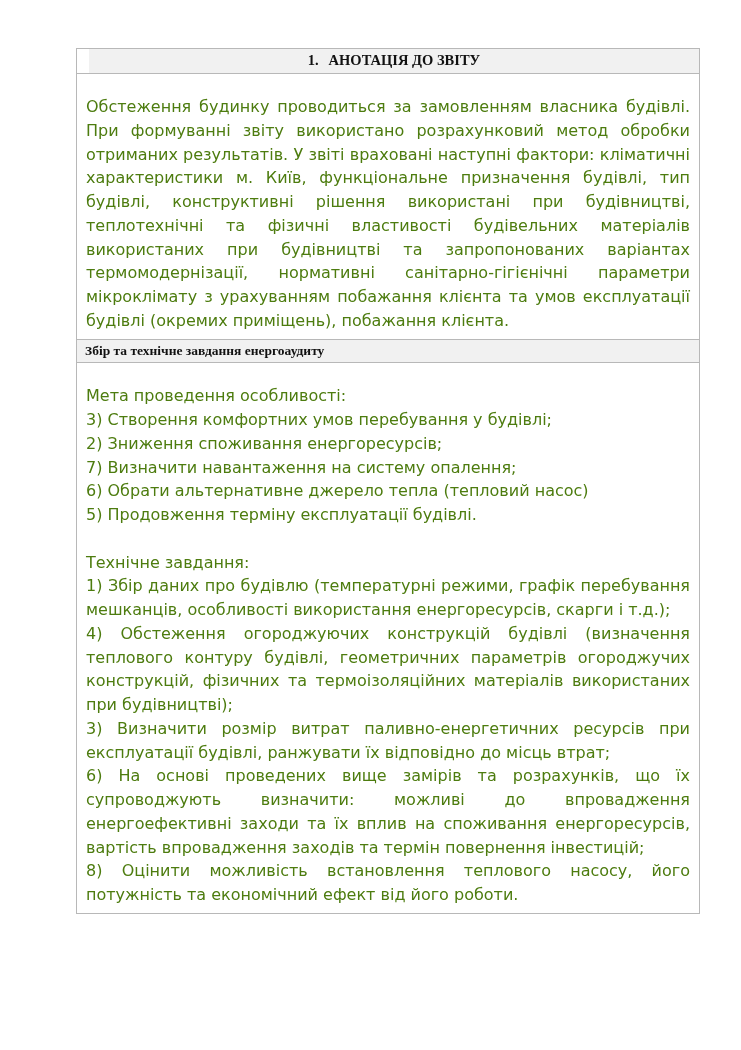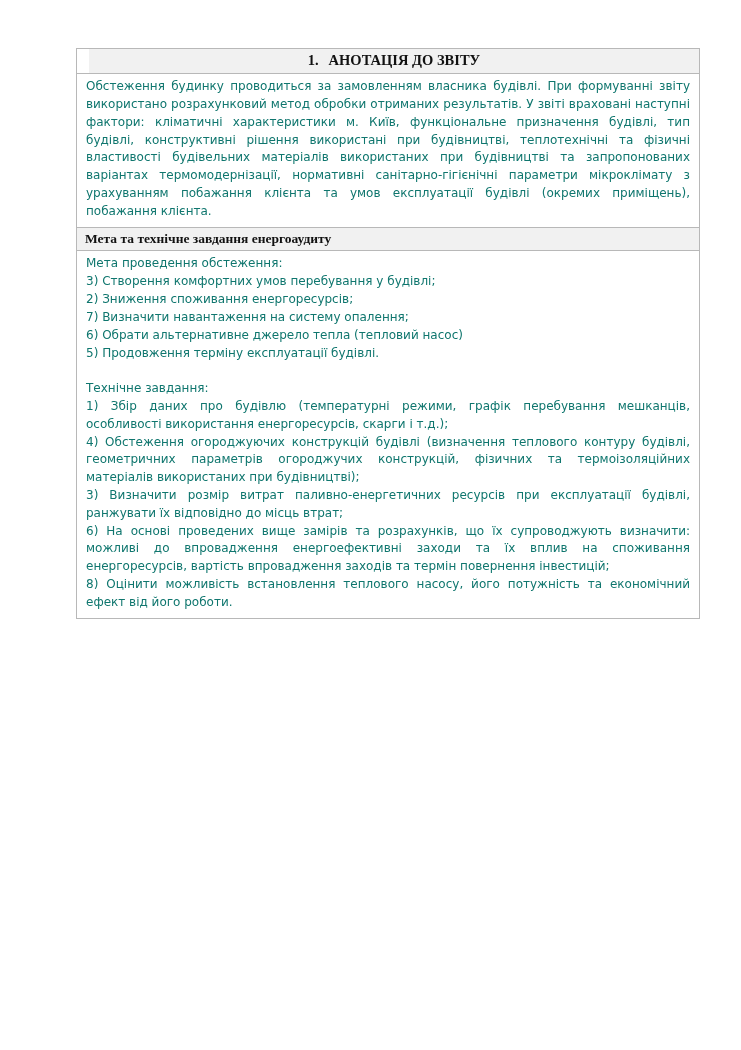--- a/index.html
+++ b/index.html
@@ -59,25 +59,25 @@
     font-weight: bold;
   }
   .band-left {
     text-align: left;
     font-size: 13.5px;
     padding-left: 8px;
   }
 
   
   .body-cell {
-    padding: 4px 9px 6px 9px;
+    padding: 21px 9px 6px 9px;
     font-family: "DejaVu Sans", sans-serif;
-    font-size: 12px;
+    font-size: 16px;
     line-height: 1.485;
-    color: #0f766e;
+    color: #4d7c0f;
   }
   .justify {
     text-align: justify;
     text-align-last: left;
     hyphens: none;
   }
   .lines .ln {
     display: block;
     white-space: normal;
   }
@@ -103,29 +103,29 @@
       </tr>
 
       <tr>
         <td>
           <div class="body-cell justify">Обстеження будинку проводиться за замовленням власника будівлі. При формуванні звіту використано розрахунковий метод обробки отриманих результатів. У звіті враховані наступні фактори: кліматичні характеристики м. Київ, функціональне призначення будівлі, тип будівлі, конструктивні рішення використані при будівництві, теплотехнічні та фізичні властивості будівельних матеріалів використаних при будівництві та запропонованих варіантах термомодернізації, нормативні санітарно-гігієнічні параметри мікроклімату з урахуванням побажання клієнта та умов експлуатації будівлі (окремих приміщень), побажання клієнта.</div>
         </td>
       </tr>
 
       <tr>
         <td>
-          <div class="band band-left">Мета та технічне завдання енергоаудиту</div>
+          <div class="band band-left">Збір та технічне завдання енергоаудиту</div>
         </td>
       </tr>
 
       <tr>
         <td>
           <div class="body-cell lines">
 
-            <span class="ln">Мета проведення обстеження:</span>
+            <span class="ln">Мета проведення особливості:</span>
             <span class="ln">3) Створення комфортних умов перебування у будівлі;</span>
             <span class="ln">2) Зниження споживання енергоресурсів;</span>
             <span class="ln">7) Визначити навантаження на систему опалення;</span>
             <span class="ln">6) Обрати альтернативне джерело тепла (тепловий насос)</span>
             <span class="ln">5) Продовження терміну експлуатації будівлі.</span>
 
             <span class="spacer-line"></span>
 
             <span class="ln">Технічне завдання:</span>
             <span class="ln justify">1) Збір даних про будівлю (температурні режими, графік перебування мешканців, особливості використання енергоресурсів, скарги і т.д.);</span>

